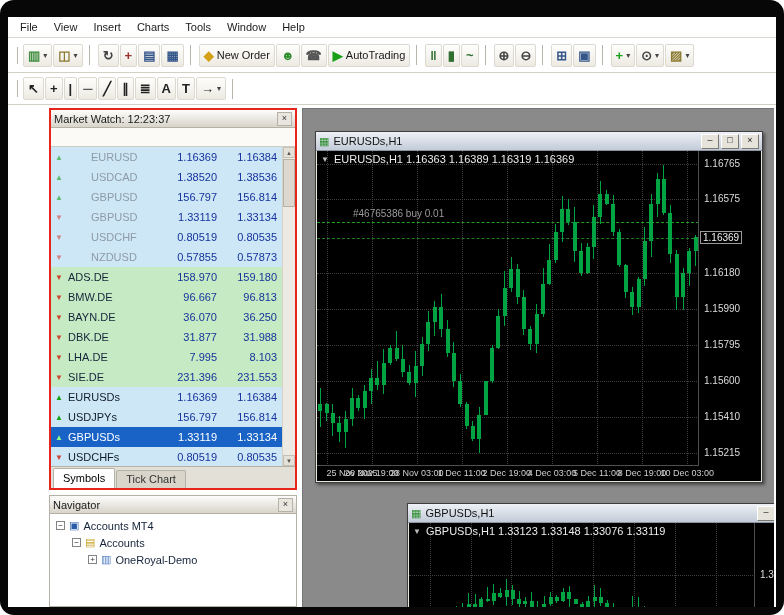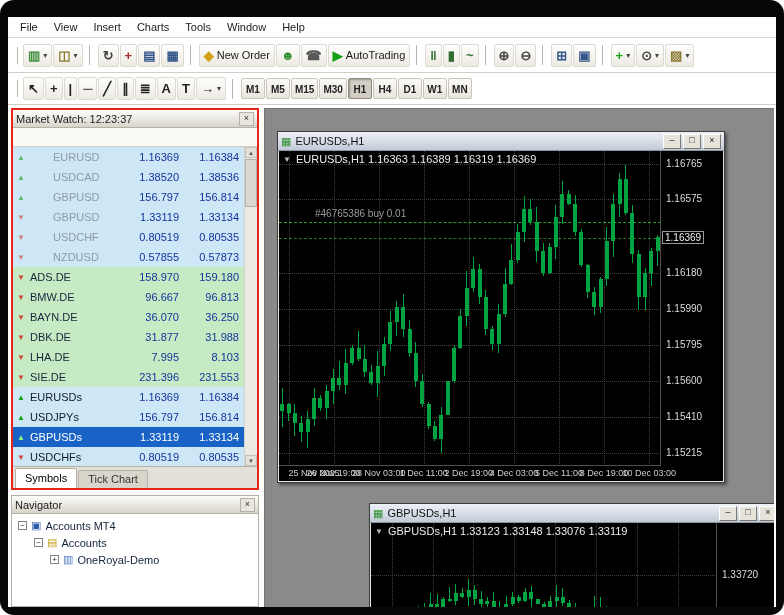--- a/index.html
+++ b/index.html
@@ -21,21 +21,21 @@
     background:linear-gradient(#fefefd,#edeae2);margin-right:1px;font-size:11px;color:#222;cursor:default;white-space:nowrap;box-sizing:border-box;}
   .tb-glyph{font-size:13px;line-height:13px;font-weight:bold;}
   .tb-label{font-size:11px;color:#1a1a1a;}
   .tb-dd{font-size:8px;color:#444;}
   .tb-sep{width:2px;height:20px;border-left:1px solid #b9b5ab;border-right:1px solid #ffffff;margin:0 5px;}
   .tf-btn{min-width:24px;text-align:center;height:21px;line-height:21px;font-size:10px;font-weight:bold;color:#222;
     border:1px solid #c9c5bb;border-radius:2px;background:linear-gradient(#fbfaf7,#e8e5dc);margin-right:1px;padding:0 3px;cursor:default;box-sizing:border-box;}
   .tf-btn.active{background:#d2cec3;box-shadow:inset 1px 1px 2px rgba(0,0,0,.28);border-color:#8e897d;}
 
   
-  .main{flex:1;display:flex;min-height:0;}
+  .main{flex:1;display:flex;min-height:0;padding-left:38px;}
   .left-col{width:253px;flex:0 0 auto;display:flex;flex-direction:column;padding:3px 2px 0 3px;box-sizing:border-box;}
   .mdi{flex:1;position:relative;overflow:hidden;background:#8a8a8a;border-left:1px solid #757575;border-top:1px solid #757575;margin:3px 2px 0 3px;}
 
   
   .mw-outline{border:2px solid #e8251b;height:382px;box-sizing:border-box;display:flex;flex-direction:column;background:#ffffff;}
   .panel-title{height:17px;flex:0 0 auto;display:flex;align-items:center;padding:0 3px;
     background:linear-gradient(#fdfdfc,#d8d4ca);border-bottom:1px solid #b5b1a6;font-size:11px;color:#1a1a1a;}
   .closex{margin-left:auto;width:13px;height:12px;border:1px solid #b5b1a6;background:#e9e6df;font-size:9px;line-height:10px;text-align:center;color:#333;cursor:default;}
   .mw-head{height:18px;flex:0 0 auto;display:flex;align-items:center;border-bottom:1px solid #cfccc3;background:#fbfaf7;font-size:11px;color:#222;padding-right:13px;}
   .mwh{box-sizing:border-box;margin-top:44px;}
@@ -223,31 +223,20 @@
           </div>
           <div class="tb-btn">
             <span class="tb-glyph" style="color: rgb(34, 34, 34);">T</span>
           </div>
           <div class="tb-btn">
             <span class="tb-glyph" style="color: rgb(34, 34, 34);">→</span>
             <span class="tb-dd">▾</span>
           </div>
         </div>
       <div class="tb-sep"></div>
-      <div class="tb-group" id="tf-group">
-          <div class="tf-btn">M1</div>
-          <div class="tf-btn">M5</div>
-          <div class="tf-btn">M15</div>
-          <div class="tf-btn">M30</div>
-          <div class="tf-btn active">H1</div>
-          <div class="tf-btn">H4</div>
-          <div class="tf-btn">D1</div>
-          <div class="tf-btn">W1</div>
-          <div class="tf-btn">MN</div>
-        </div>
     </div>
 
     <div class="main">
       <div class="left-col">
 
         <div class="mw-outline">
           <div class="panel-title">
             <span>Market Watch: 12:23:37</span>
             <span class="closex">×</span>
           </div>

